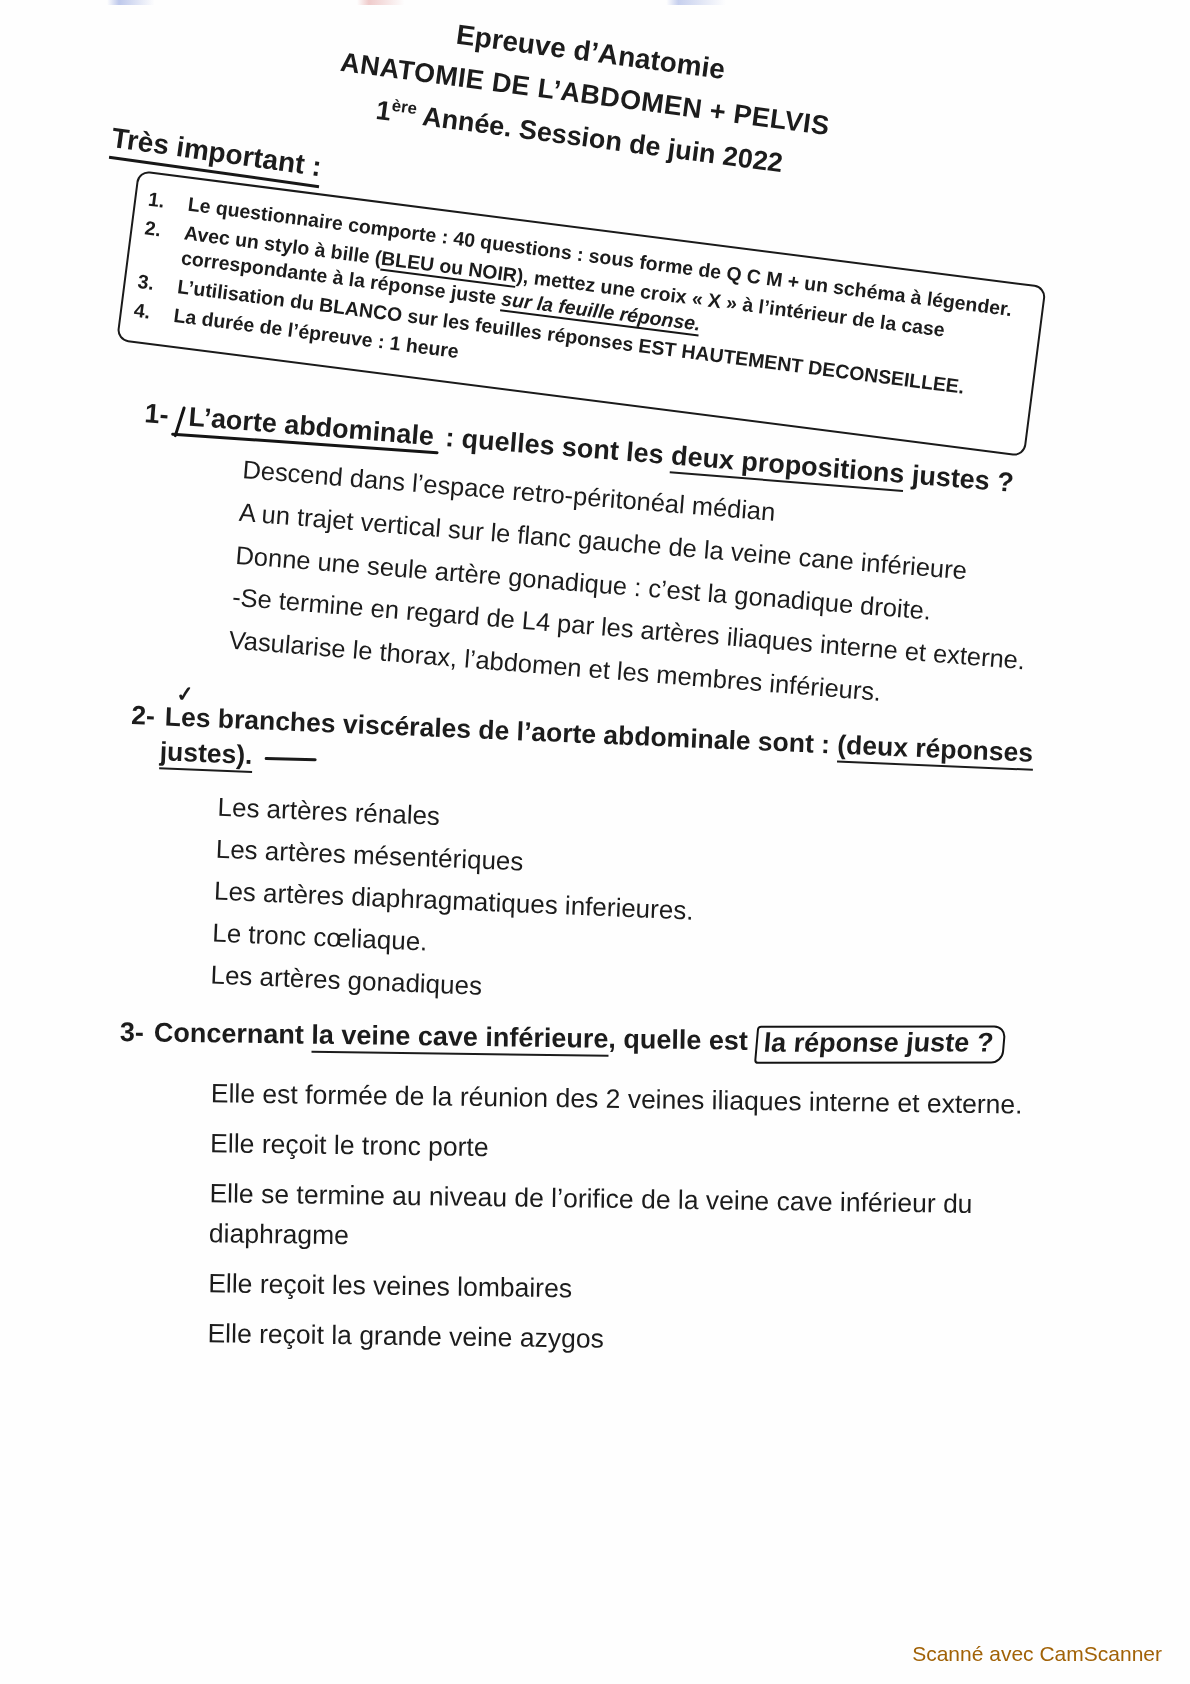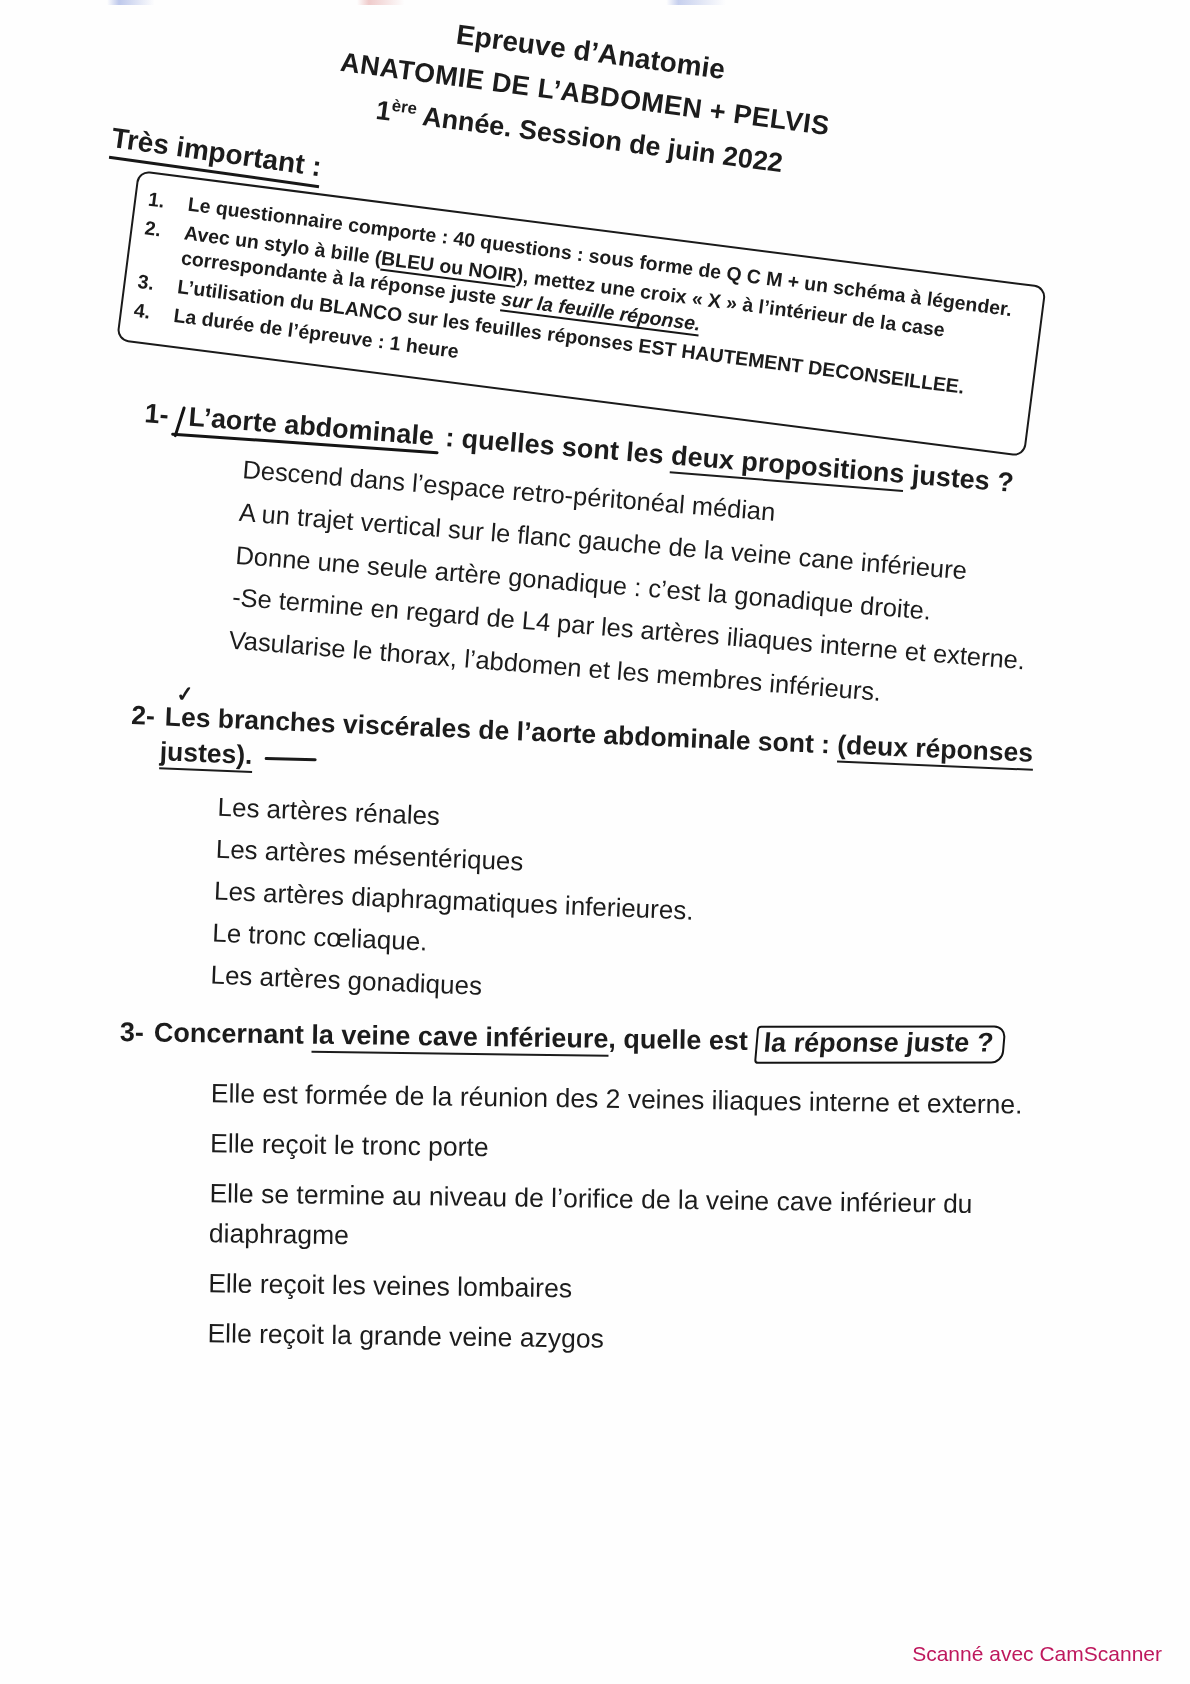--- a/index.html
+++ b/index.html
@@ -147,21 +147,21 @@
     position: absolute; left: 44px; top: -20px;
     font-size: 21px; font-weight: bold;
     transform: rotate(-6deg);
   }
 
   
   .footer {
     position: absolute;
     right: 28px; bottom: 18px;
     font-size: 21px;
-    color: #be185d;
+    color: #a16207;
   }
 </style>
 </head>
 <body>
 
 <div class="page">
 
   <div class="scan-artifact"></div>
 
   <header class="header">

